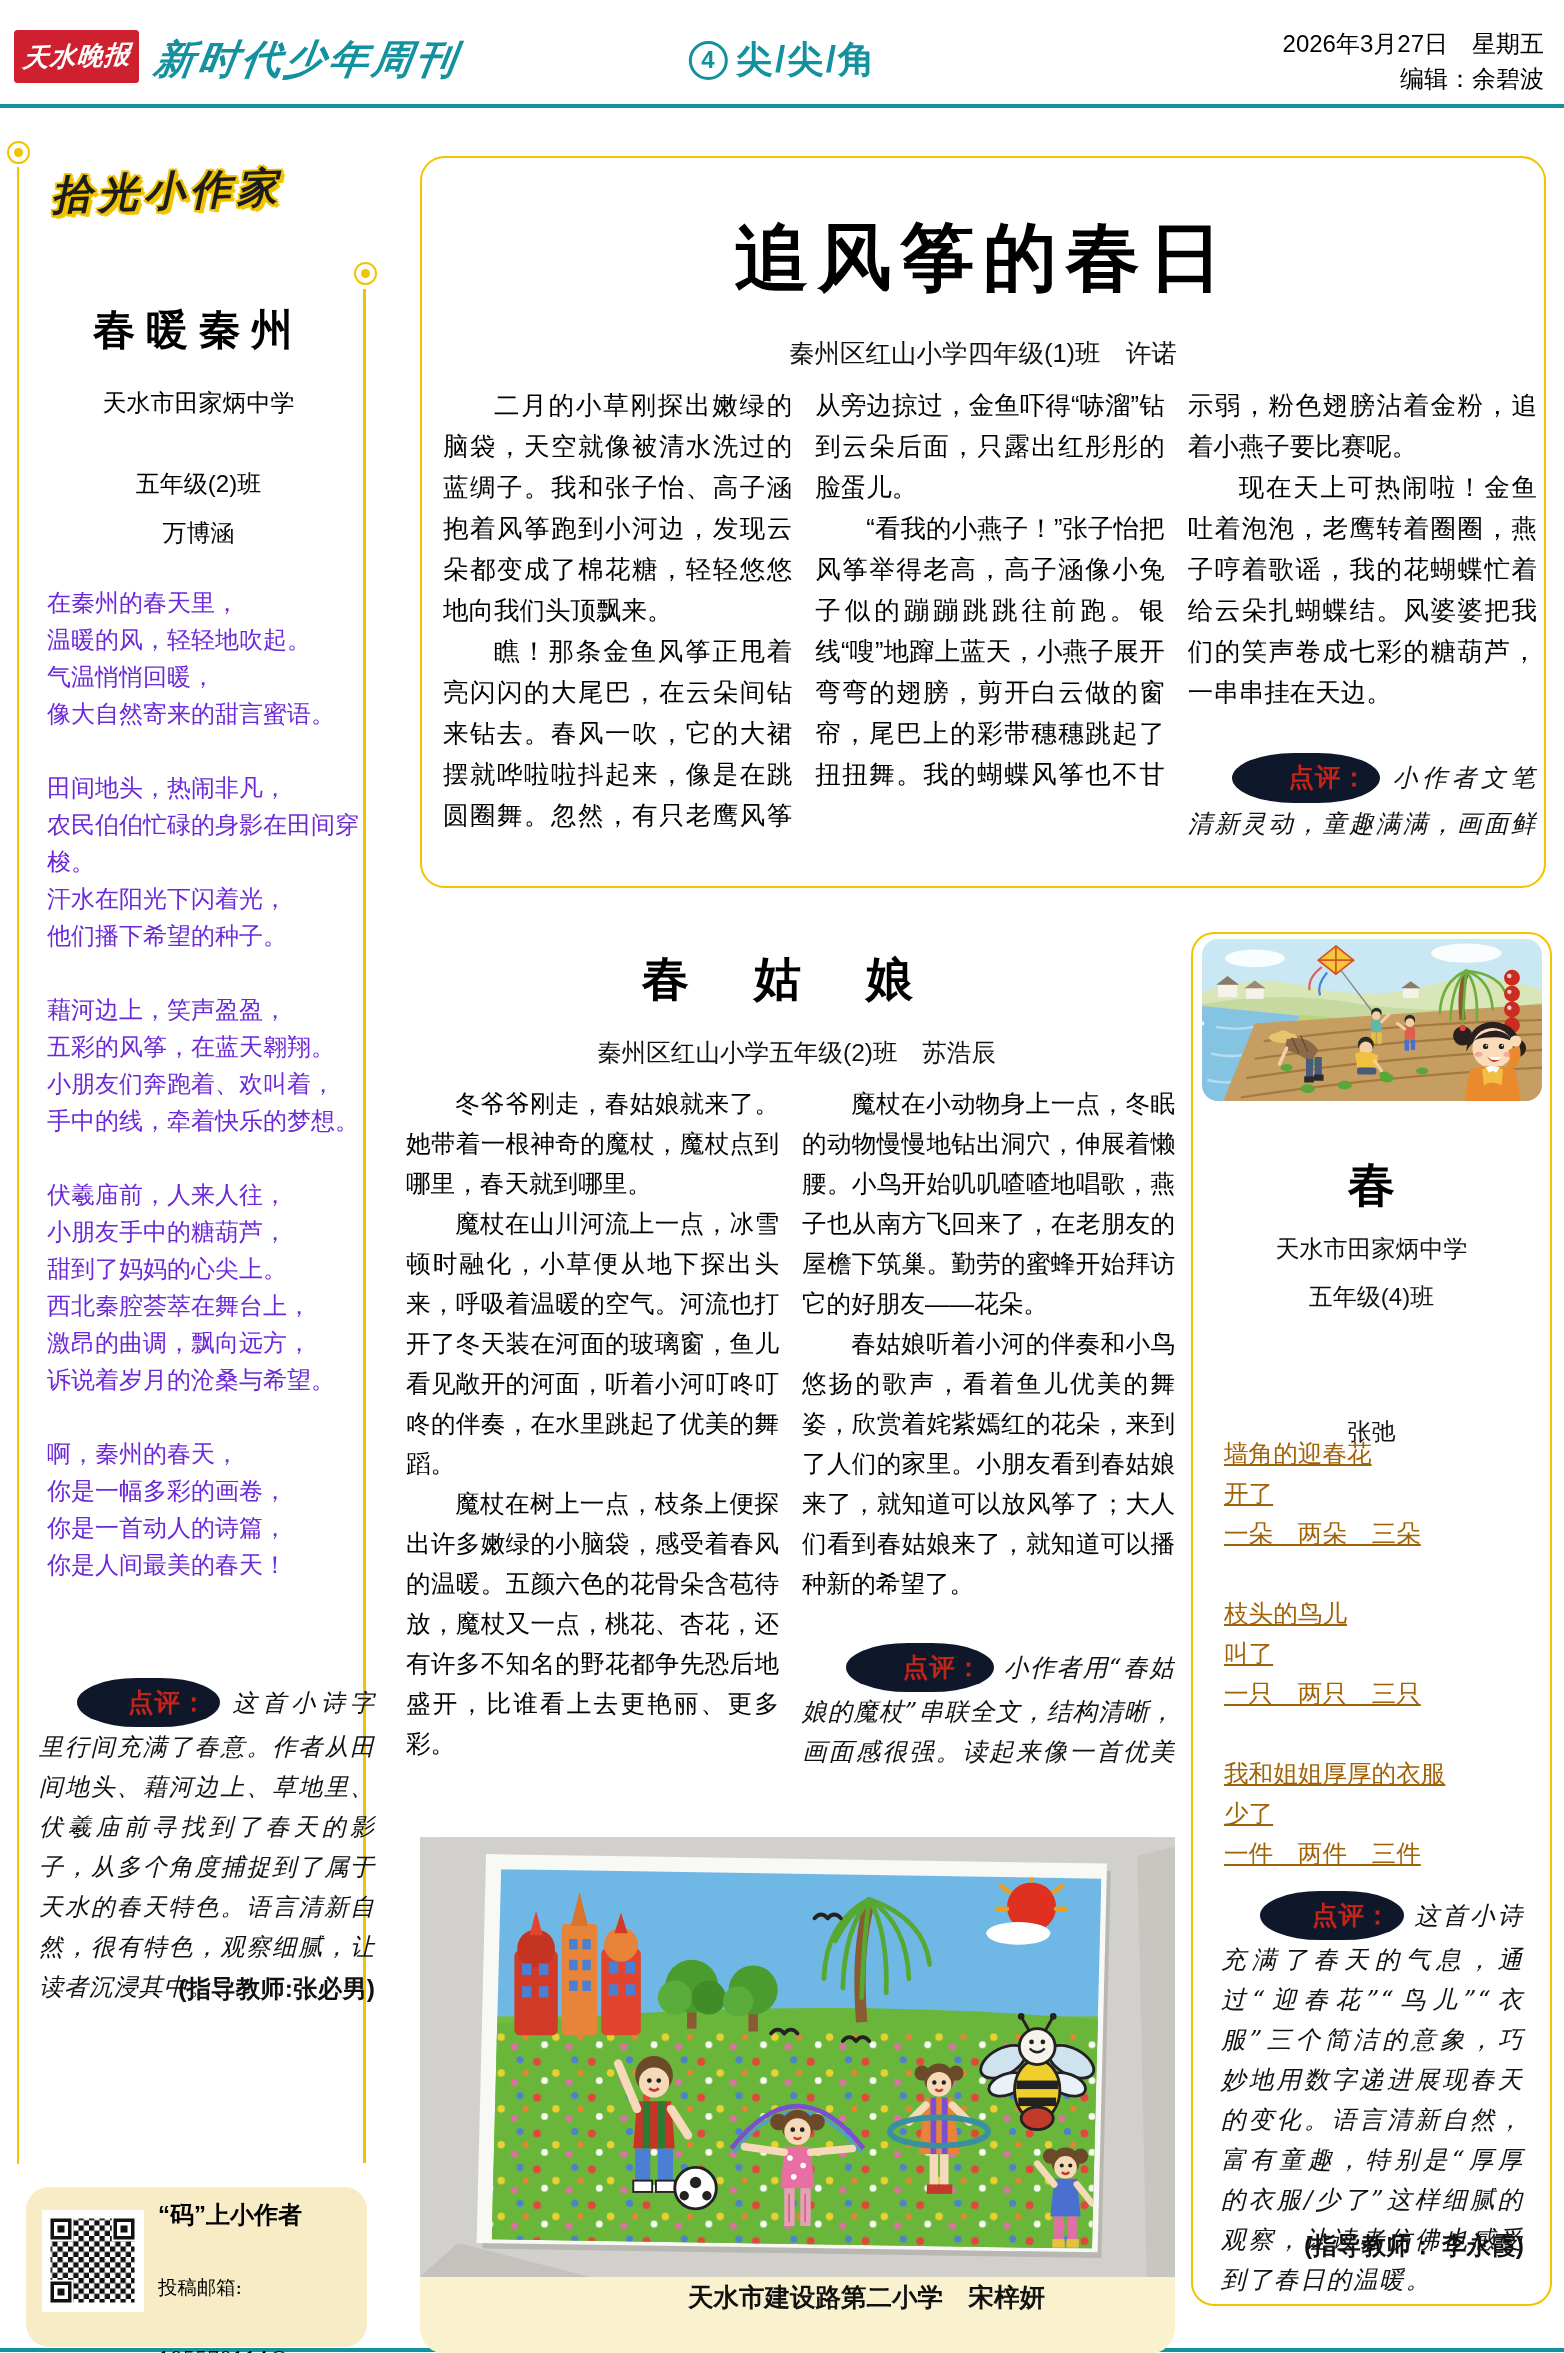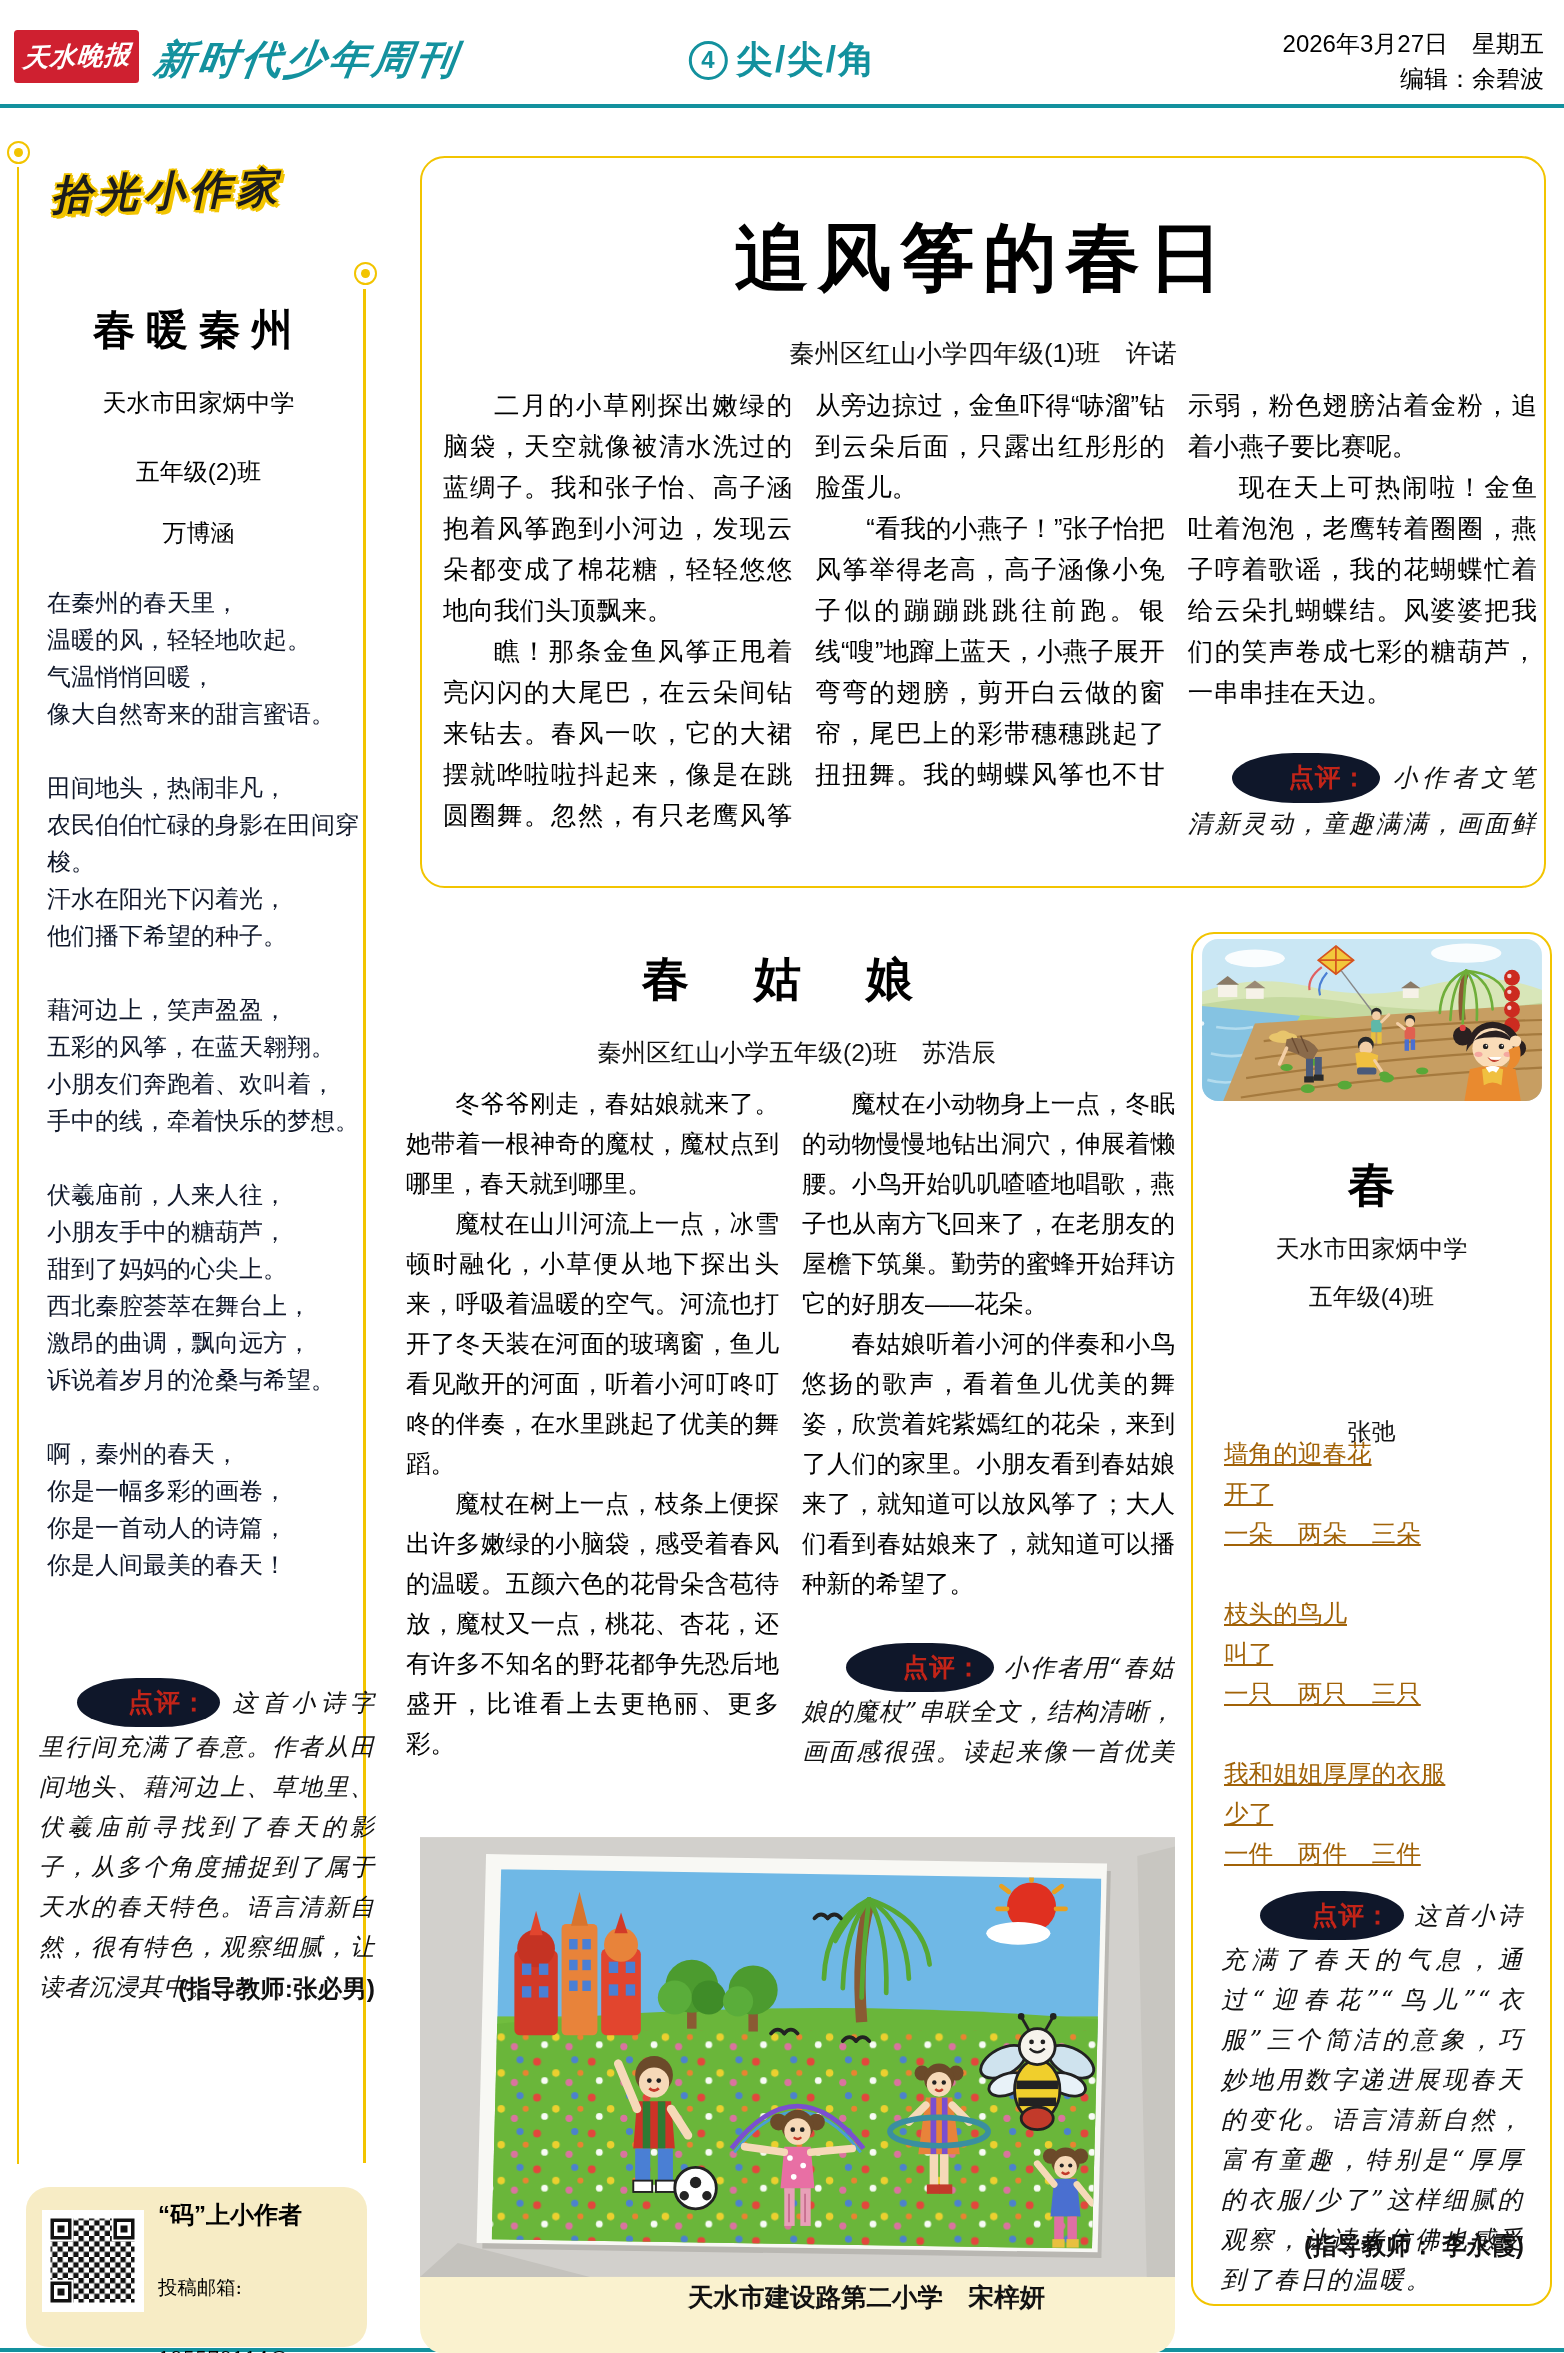--- a/index.html
+++ b/index.html
@@ -36,21 +36,21 @@
   .badge-calli { left:51px; top:164px; font-size:41px; font-weight:900; font-style:italic;
     letter-spacing:5.3px; color:#1c1c1c; transform:rotate(-2deg);
     text-shadow:1.8px 1.8px 0 #f2c400, -1.8px -1.8px 0 #f2c400, 1.8px -1.8px 0 #f2c400,
                -1.8px 1.8px 0 #f2c400, 3.5px 3.5px 0 #f2c400, 0 2.6px 0 #f2c400, 2.6px 0 0 #f2c400; }
 
   
   .la-title { left:26px; top:302px; width:345px; text-align:center; font-size:42px;
     font-weight:800; letter-spacing:10.6px; color:#000; }
   .la-meta { left:26px; width:345px; text-align:center; font-size:24px; color:#000; }
   .la-poem { left:47px; top:584px; width:327px; font-size:24px; line-height:37px;
-    white-space:pre-line; color:#0f172a; }
+    white-space:pre-line; color:#6d28d9; }
   .review-wrap { font-family:"DejaVu Serif", serif; font-style:italic; }
   .pj-badge { display:inline-block; background:#0f172a; color:#c22418; font-weight:900;
     font-style:normal; font-family:"Liberation Sans", sans-serif;
     border-radius:50% / 60%; padding:3.5px 12.3px 5.3px 12.3px; font-size:25.5px; letter-spacing:0.9px; }
   .la-review { left:39px; top:1678px; width:336px; font-size:24px; line-height:40px;
     letter-spacing:0.9px; text-align:justify; text-indent:1.6em; }
   .la-teacher { left:39px; top:1972px; width:336px; text-align:right; font-size:24.6px; font-weight:600; }
 
   
   .main-box { left:420px; top:156px; width:1126px; height:732px;
@@ -123,21 +123,21 @@
 <div class="abs teal-rule-bottom"></div>
 
 <div class="abs marker" style="left:7px; top:141px;"></div>
 <div class="abs vline" style="left:16.7px; top:167px; height:1997px;"></div>
 <div class="abs marker" style="left:354px; top:262px;"></div>
 <div class="abs vline" style="left:363px; top:289px; height:1874px;"></div>
 <div class="abs badge-calli">拾光小作家</div>
 
 <div class="abs la-title">春暖秦州</div>
 <div class="abs la-meta" style="top:387px;">天水市田家炳中学</div>
-<div class="abs la-meta" style="top:456px;">五年级(2)班</div>
+<div class="abs la-meta" style="top:468px;">五年级(2)班</div>
 <div class="abs la-meta" style="top:517px;">万博涵</div>
 <div class="abs la-poem">在秦州的春天里，
 温暖的风，轻轻地吹起。
 气温悄悄回暖，
 像大自然寄来的甜言蜜语。
 
 田间地头，热闹非凡，
 农民伯伯忙碌的身影在田间穿梭。
 汗水在阳光下闪着光，
 他们播下希望的种子。

